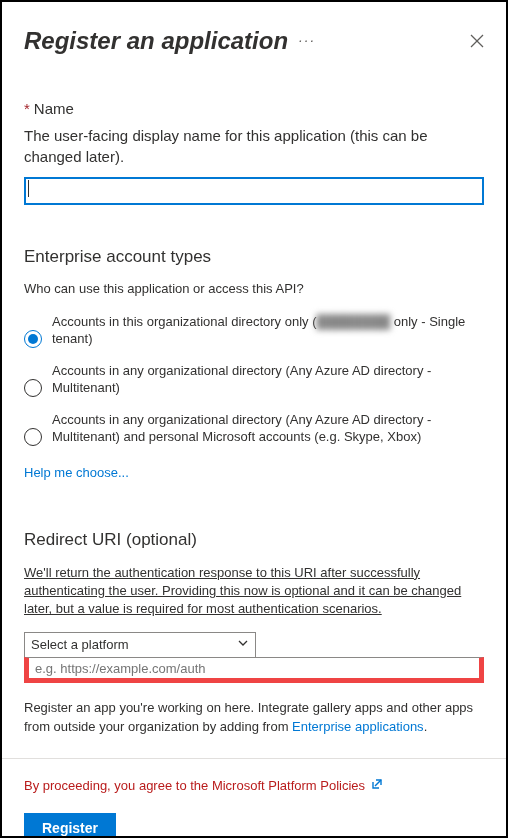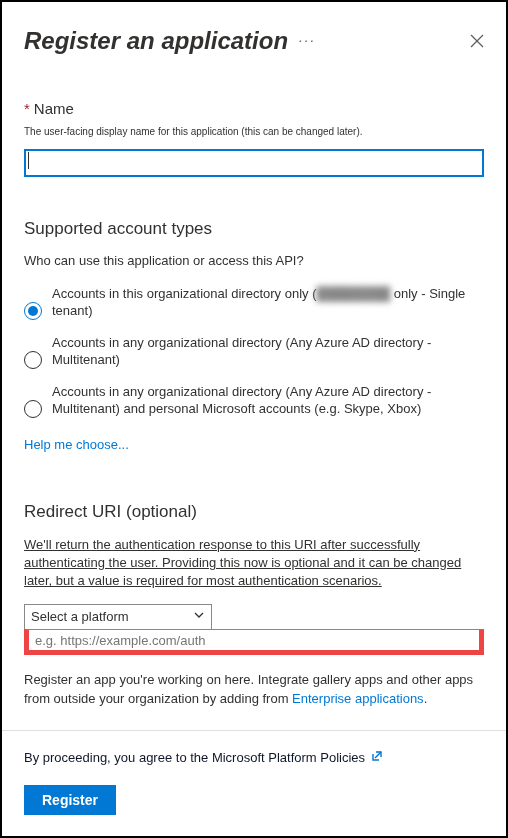--- a/index.html
+++ b/index.html
@@ -15,21 +15,21 @@
     position: relative;
   }
   .header { display: flex; align-items: center; justify-content: space-between; font-style: italic; }
   .title { font-size: 24px; font-weight: 600; }
   .dots { margin-left: 10px; color: #605e5c; font-size: 14px; letter-spacing: 1px; }
   .close-icon { width: 14px; height: 14px; cursor: pointer; }
   .close-icon svg { stroke: #605e5c; stroke-width: 1.2; }
   .section { margin-top: 40px; }
   .name-label { font-size: 15px; font-weight: 400; margin-bottom: 6px; display: flex; align-items: center; }
   .req { color: #a4262c; margin-right: 4px; }
-  .helper { font-size: 10px; color: #323130; margin-bottom: 10px; }
+  .helper { font-size: 15px; color: #323130; margin-bottom: 10px; }
   .text-input {
     width: 100%; height: 28px;
     border: 2px solid #0078d4;
     background: #fff;
     padding: 2px 6px;
     font-size: 13px;
     outline: none;
   }
   .caret { display:inline-block; width:1px; height:17px; background:#323130; position:relative; top:5px; left:4px;}
   .section-h {
@@ -46,21 +46,21 @@
   .radio-outer.selected { border-color: #0078d4; }
   .radio-inner { width: 10px; height: 10px; border-radius: 50%; background: #0078d4; display:none; }
   .radio-outer.selected .radio-inner { display:block; }
   .radio-label { font-size: 13px; line-height: 1.35; }
   .blur { filter: blur(3px); color:#888; }
   .link { color: #0078d4; cursor:pointer; font-size: 13px; }
   .help-link { margin-top: 18px; display:inline-block; }
   .redirect-section { margin-top: 46px; }
   .platform-row { display:flex; flex-direction:column; gap:0; margin-top:14px; }
   .select-box {
-    width: 188px; height: 26px;
+    width: 232px; height: 26px;
     border: 1px solid #8a8886;
     background:#fff;
     display:flex; align-items:center; justify-content: space-between;
     padding: 0 6px;
     font-size: 13px; color:#323130;
     cursor: pointer;
   }
   .chev svg { stroke:#323130; stroke-width:1.3; fill:none; }
   .uri-input {
     width: 100%; height: 26px;
@@ -68,21 +68,21 @@
     border-top: 1px solid #8a8886;
     background:#fff;
     padding: 0 6px;
     font-size: 13px;
     color:#767676;
     outline:none;
     margin-top:-1px;
   }
   .footer-note { margin-top: 16px; font-size: 13px; }
   .divider { height:1px; background:#e1dfdd; margin: 22px -22px 0 -22px; }
-  .policy { margin-top: 18px; font-size: 13px; color:#0f172a; display:flex; align-items:center; gap:6px;}
+  .policy { margin-top: 18px; font-size: 13px; color:#b91c1c; display:flex; align-items:center; gap:6px;}
   .ext-icon svg { stroke:#0078d4; stroke-width:1.4; fill:none; }
   .register-btn {
     margin-top: 18px;
     background:#0078d4; color:#fff; border:none;
     height:30px; padding: 0 18px;
     font-size: 14px; font-weight: 600; cursor:pointer;
   }
 </style>
 </head>
 <body>
@@ -111,21 +111,21 @@
   </div>
   <div class="helper">The user-facing display name for this application (this can be changed later).</div>
   <div style="position:relative;">
     <input class="text-input" type="text" value="" style="">
     <span class="caret" style="position:absolute; left:4px; top:3px;"></span>
   </div>
 </div>
 
 
 <div class="section">
-  <div class="section-h">Supported account types</div>
+  <div class="section-h">Enterprise account types</div>
   <div class="subtext">Who can use this application or access this API?</div>
 
   <div class="radio-group">
     <div class="radio-item">
       <div class="radio-outer selected">
           <div class="radio-inner"></div>
         </div>
       <div class="radio-label">
         <span>Accounts in this organizational directory only (</span><span class="blur">████████</span><span> only - Single tenant)</span>
       </div>

